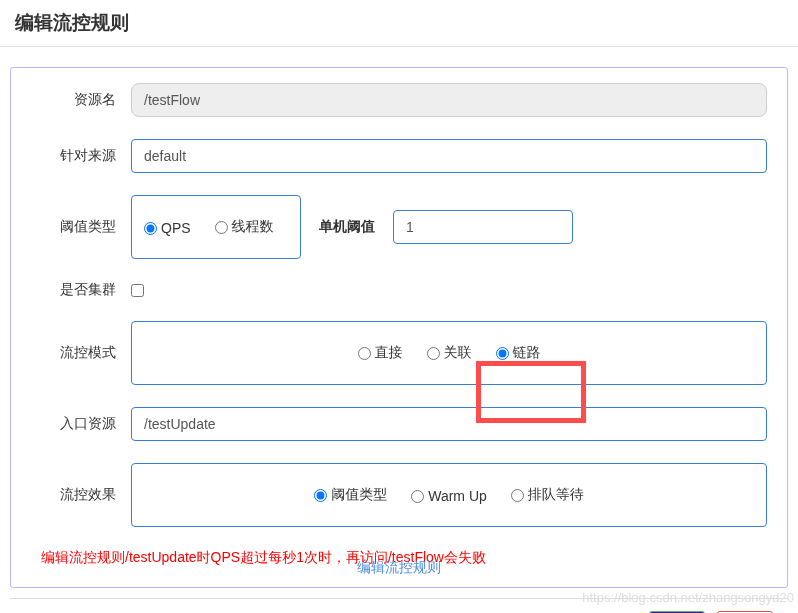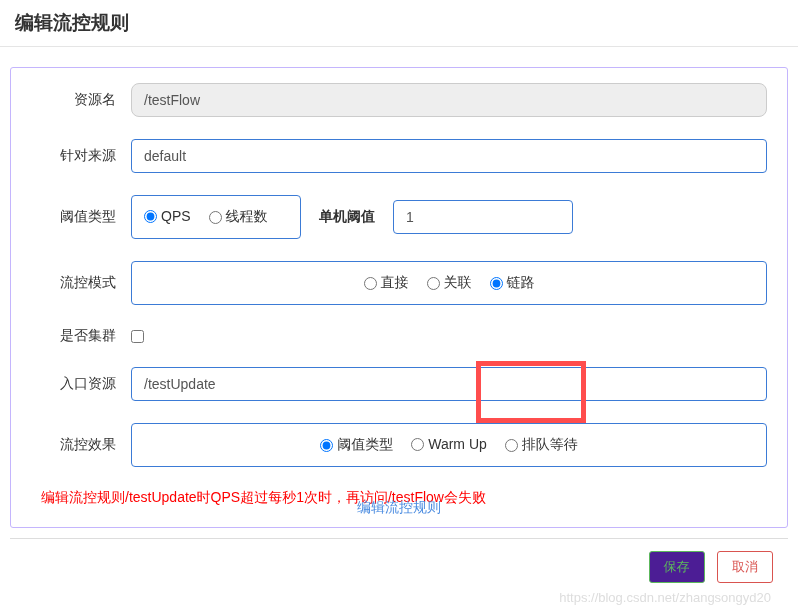--- a/index.html
+++ b/index.html
@@ -64,24 +64,24 @@
       width: 100%;
       padding: 8px 12px;
       border: 1px solid #3b7bd6;
       border-radius: 4px;
       font-size: 14px;
       color: #555;
     }
     .option-box {
       border: 1px solid #3b7bd6;
       border-radius: 4px;
-      padding: 12px 12px;
-      display: flex;
-      align-items: flex-start;
-      gap: 18px;
+      padding: 22px 12px;
+      display: flex;
+      align-items: flex-end;
+      gap: 24px;
       min-width: 170px;
     }
     .full-width-box {
       flex: 1;
       justify-content: center;
     }
     .radio-label {
       display: flex;
       align-items: center;
       gap: 4px;
@@ -153,21 +153,21 @@
       border: 1px solid #5cb85c;
     }
     .btn-cancel {
       background: #fff;
       color: #d9534f;
       border: 1px solid #d9534f;
     }
     .watermark {
       position: absolute;
       bottom: 8px;
-      right: 27px;
+      right: 4px;
       color: #ddd;
       font-size: 13px;
       pointer-events: none;
     }
   </style>
 </head>
 <body>
 
 <div class="modal">
   <div class="modal-header">
@@ -202,43 +202,43 @@
             <input type="radio" name="thresholdType" style="">
             <span>线程数</span>
           </label>
         </div>
         <div class="secondary-label">单机阈值</div>
         <input class="number-input" value="1" style="">
       </div>
     </div>
 
     <div class="form-row">
+      <div class="form-label">是否集群</div>
+      <div class="form-content">
+        <input type="checkbox" class="checkbox-input" style="">
+      </div>
+    </div>
+
+    <div class="form-row">
       <div class="form-label">流控模式</div>
       <div class="form-content">
         <div class="option-box full-width-box">
           <label class="radio-label">
             <input type="radio" name="flowMode" style="">
             <span>直接</span>
           </label>
           <label class="radio-label">
             <input type="radio" name="flowMode" style="">
             <span>关联</span>
           </label>
           <label class="radio-label">
             <input type="radio" name="flowMode" checked="" style="">
             <span>链路</span>
           </label>
         </div>
-      </div>
-    </div>
-
-    <div class="form-row">
-      <div class="form-label">是否集群</div>
-      <div class="form-content">
-        <input type="checkbox" class="checkbox-input" style="">
       </div>
     </div>
 
     <div class="form-row">
       <div class="form-label">入口资源</div>
       <div class="form-content">
         <input class="text-input" value="/testUpdate" style="">
       </div>
     </div>
 

